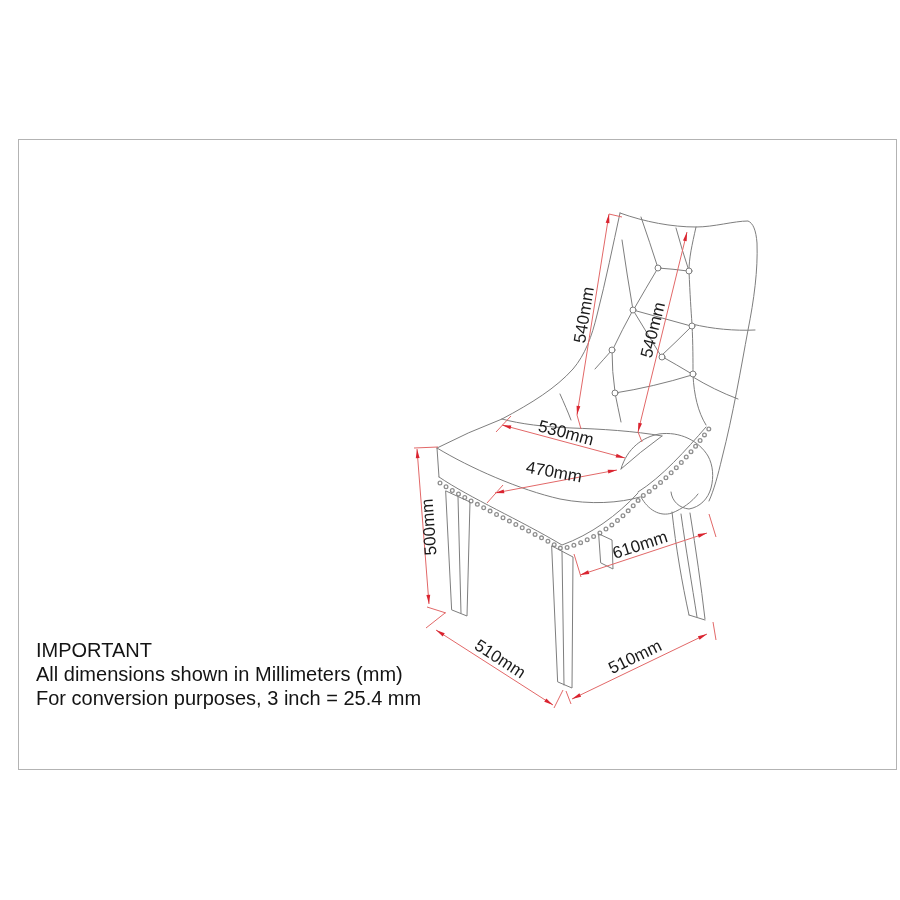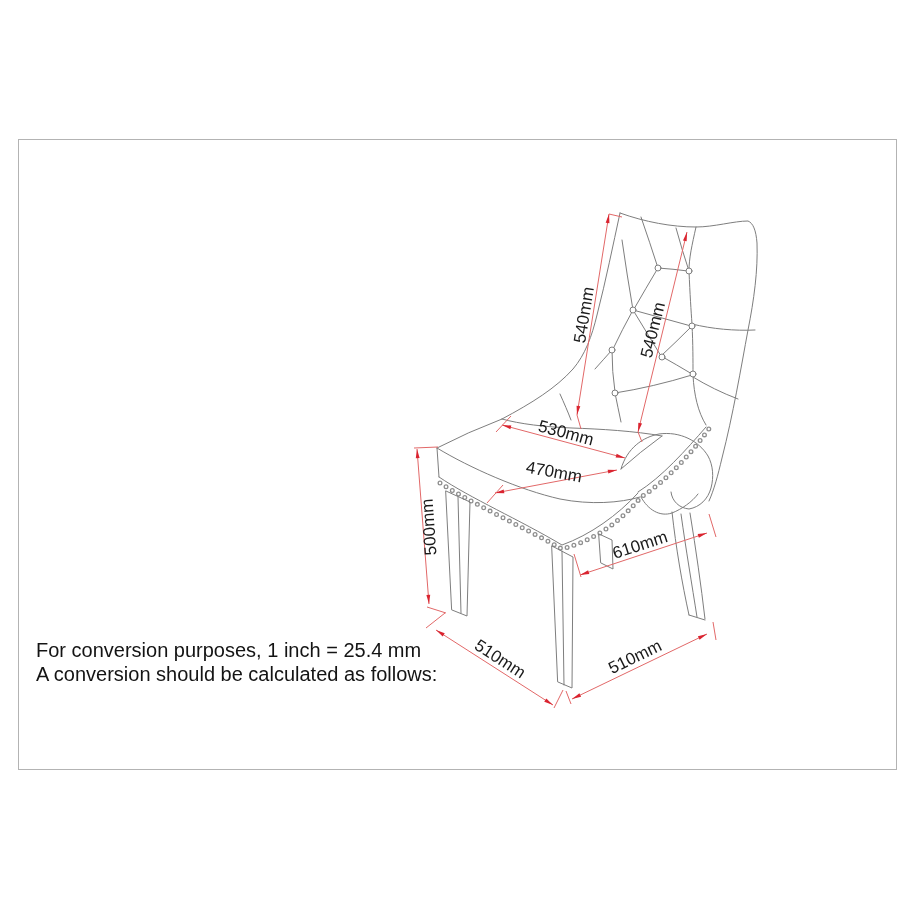--- a/index.html
+++ b/index.html
@@ -183,17 +183,18 @@
     <text class="dim-label" transform="translate(566,433) rotate(15)" text-anchor="middle" dominant-baseline="central">530mm</text>
     <text class="dim-label" transform="translate(554,472) rotate(10)" text-anchor="middle" dominant-baseline="central">470mm</text>
     <text class="dim-label" transform="translate(429,527) rotate(-94)" text-anchor="middle" dominant-baseline="central">500mm</text>
     <text class="dim-label" transform="translate(640,545) rotate(-18)" text-anchor="middle" dominant-baseline="central">610mm</text>
     <text class="dim-label" transform="translate(500,659) rotate(33)" text-anchor="middle" dominant-baseline="central">510mm</text>
     <text class="dim-label" transform="translate(635,657) rotate(-26)" text-anchor="middle" dominant-baseline="central">510mm</text>
   </g>
 </svg>
 
 <div id="important-note">
-  <p>For conversion purposes, 1 inch = 25.4 mm</p>
-  <p>A conversion should be calculated as follows:</p>
+  <p>IMPORTANT</p>
+  <p>All dimensions shown in Millimeters (mm)</p>
+  <p>For conversion purposes, 3 inch = 25.4 mm</p>
 </div>
 
 </div>
 
 </body></html>

